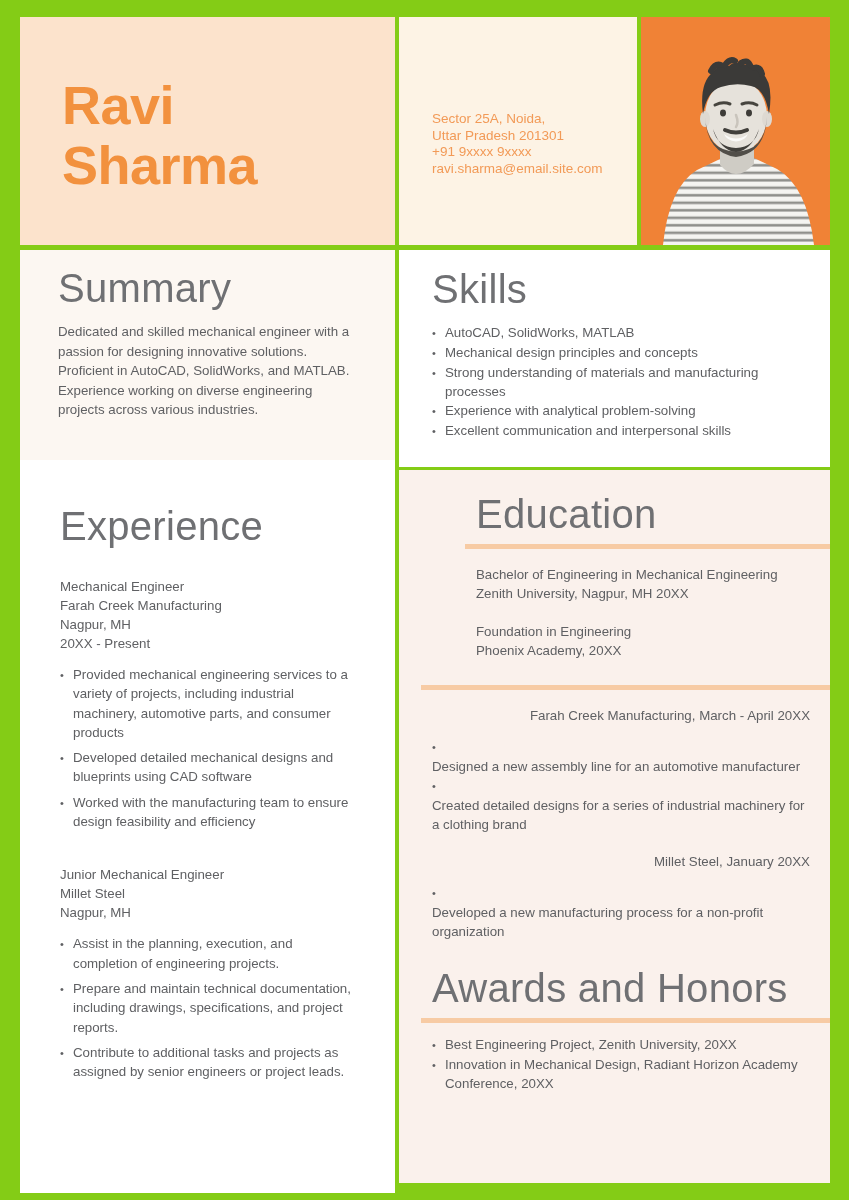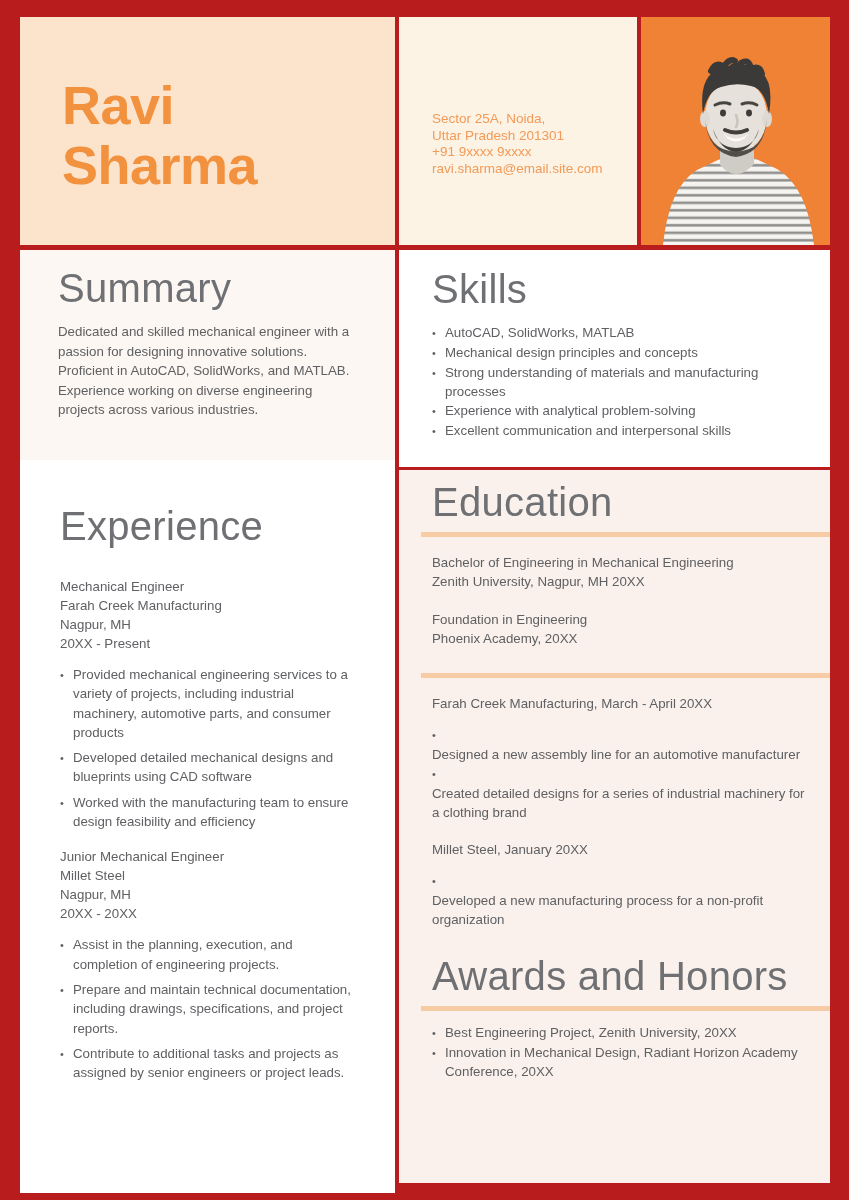--- a/index.html
+++ b/index.html
@@ -1,20 +1,20 @@
 <!DOCTYPE html>
 <html><head>
 <meta charset="utf-8">
 <style>
   * { margin:0; padding:0; box-sizing:border-box; }
   html,body { background:#ffffff; }
   body { font-family:"Liberation Sans", sans-serif; }
   .page {
     position:relative; width:849px; height:1200px; margin:0 auto;
-    background:#b91c1c; overflow:hidden;
+    background:#84cc16; overflow:hidden;
   }
 
   
   .header-left {
     position:absolute; left:20px; top:17px; width:375px; height:228px;
     background:#FCE3CC;
   }
   .name {
     position:absolute; left:42px; top:58px;
     font-size:54px; line-height:60px; font-weight:700; color:#F2913E;
@@ -58,39 +58,39 @@
   .dot::before { content:"\2022"; font-size:11px; }
 
   
   .experience-col {
     position:absolute; left:20px; top:460px; width:375px; height:733px;
     background:#ffffff; padding:44px 40px 0 40px;
   }
   .job-head { margin-top:29px; font-size:13.3px; line-height:19px; color:#5F6063; }
   .job-bullets { margin-top:18px; }
   .job-bullets li { margin-bottom:6px; line-height:19.3px; }
-  .job2 { margin-top:16px; }
+  .job2 { margin-top:34px; }
 
   
   .right-panel {
     position:absolute; left:399px; top:470px; width:431px; height:713px;
     background:#FAF1EC;
   }
   .panel-sec h2 { margin-left:33px; }
   .rule {
     height:5px; background:#F7CBA4; margin-left:22px; margin-top:8px;
   }
   .panel-content { margin:16px 20px 0 33px; }
   .edu-entry + .edu-entry { margin-top:19px; }
-  .proj-title { margin-top:12px; }
+  .proj-title { margin-top:12px;text-align:right; }
   .proj-bullets { margin-top:0; }
   .proj-bullets li { line-height:19px;flex-direction:column; }
   .proj-entry + .proj-entry { margin-top:18px; }
   .sec-gap { margin-top:25px; }
-  .panel-sec.first { padding-top:10px; }
+  .panel-sec.first { padding-top:22px;margin-left:44px; }
   .awards-list li { line-height:19px; }
 </style>
 </head>
 <body>
 
 <div class="page">
 
   <div class="header-left">
     <div class="name">
       <div>Ravi</div>
@@ -198,21 +198,20 @@
       <li>
           <span class="dot"></span>
           <span>Worked with the manufacturing team to ensure design feasibility and efficiency</span>
         </li>
     </ul>
 
     <div class="job-head job2">
       <div>Junior Mechanical Engineer</div>
       <div>Millet Steel</div>
       <div>Nagpur, MH</div>
-      <div>20XX - 20XX</div>
     </div>
     <ul class="plain body-txt job-bullets">
       <li>
           <span class="dot"></span>
           <span>Assist in the planning, execution, and completion of engineering projects.</span>
         </li>
       <li>
           <span class="dot"></span>
           <span>Prepare and maintain technical documentation, including drawings, specifications, and project reports.</span>
         </li>

